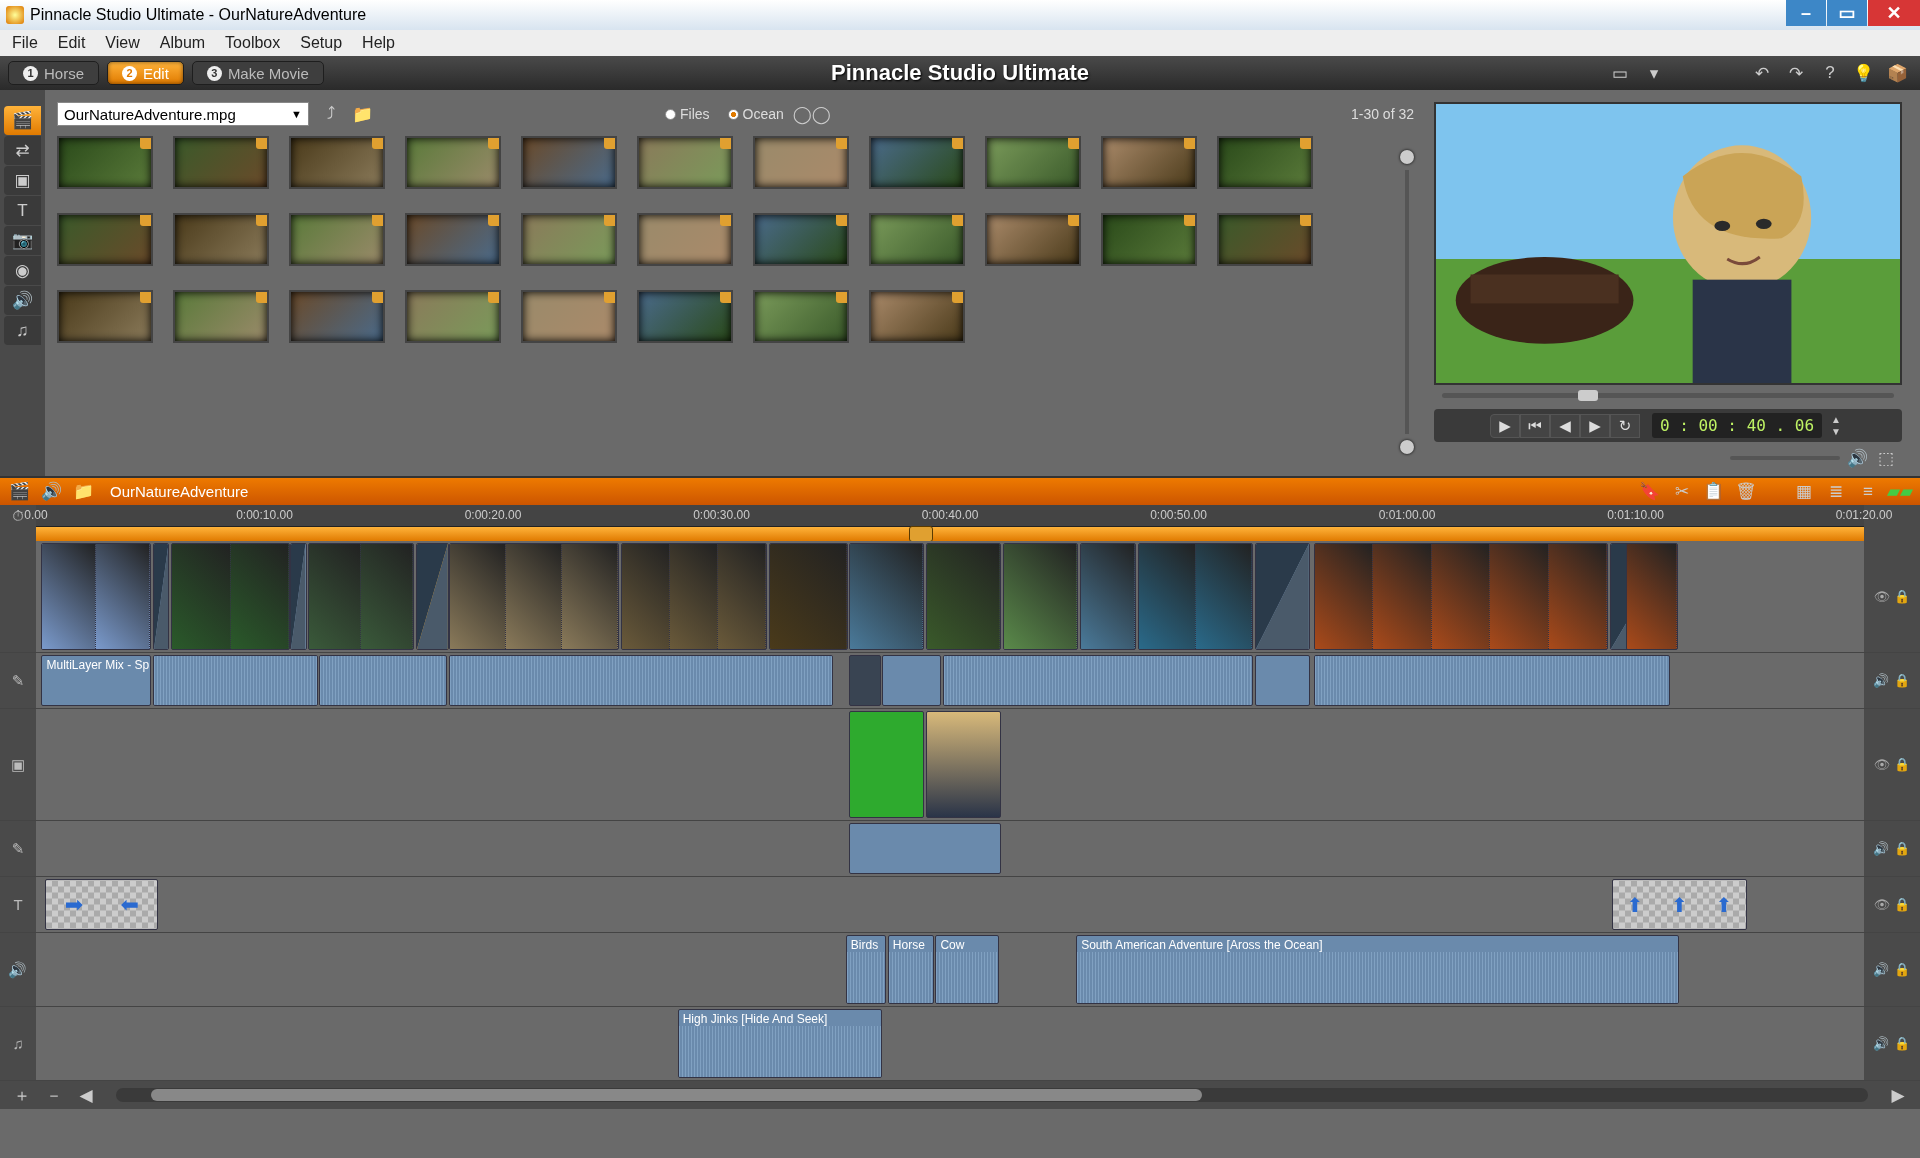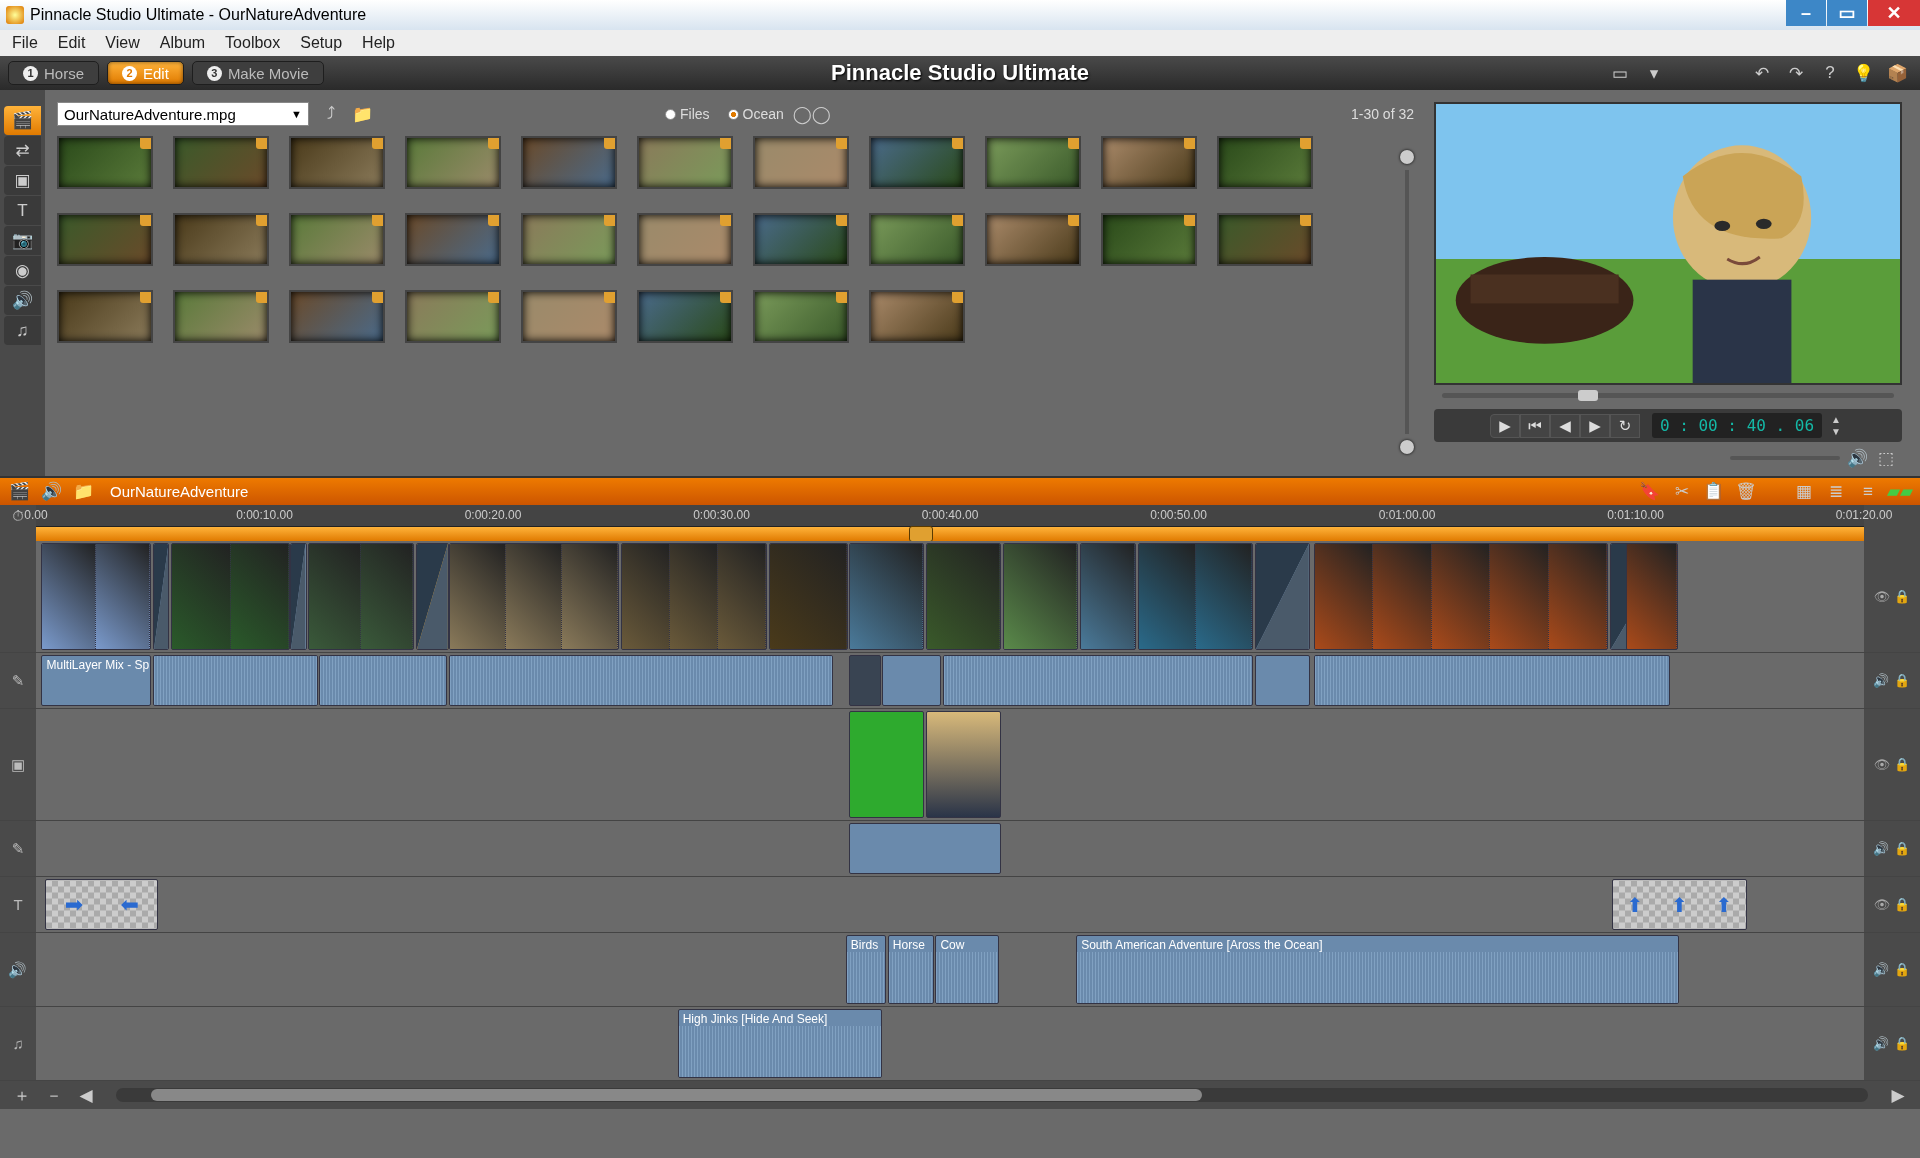--- a/index.html
+++ b/index.html
@@ -40,21 +40,21 @@
 .scroll-dot { width:14px; height:14px; border-radius:50%; background:#ccc; box-shadow:0 0 3px #000; }
 .scroll-track { flex:1; width:4px; background:#555; margin:6px 0; }
 .thumb { width:96px; height:53px; border:2px solid #444; position:relative; box-shadow:inset 0 0 10px #000; }
 .thumb .corner { position:absolute; top:0; right:0; width:11px; height:11px; background:#e0a030; border-bottom-left-radius:3px; }
 .album-body { display:flex; flex:1; }
 .preview-area { width:490px; display:flex; flex-direction:column; padding:12px 18px 8px 4px; }
 .preview-frame { flex:1; background:linear-gradient(#6dbaf0,#2a7a3a); border:2px solid #333; position:relative; overflow:hidden; }
 .transport { display:flex; align-items:center; justify-content:center; gap:0; background:#3a3a3a; border-radius:4px; margin-top:8px; padding:4px; }
 .tbtn { width:30px; height:24px; display:flex; align-items:center; justify-content:center; color:#ddd; font-size:15px; background:#444; border:1px solid #555; }
 .tbtn:first-child { border-radius:4px 0 0 4px; }
-.tc-box { background:#222; color:#14b8a6; font-family:monospace; padding:3px 8px; margin-left:12px; font-size:16px; border-radius:3px; }
+.tc-box { background:#222; color:#bef264; font-family:monospace; padding:3px 8px; margin-left:12px; font-size:16px; border-radius:3px; }
 .preview-slider { height:12px; display:flex; align-items:center; padding:0 8px; margin-top:4px; }
 .pslide { flex:1; height:5px; background:#555; border-radius:3px; position:relative; }
 .pslide .knob { position:absolute; left:30%; top:-3px; width:20px; height:11px; background:#ccc; border-radius:3px; }
 .vol-row { display:flex; justify-content:flex-end; align-items:center; gap:8px; margin-top:6px; padding-right:6px; }
 .mini-slide { width:110px; height:4px; background:#555; border-radius:2px; }
 
 
 .timeline-wrap { background:#5a5a5a; border-top:2px solid #333; }
 .tl-header { height:27px; background:linear-gradient(#ee7a00,#cc5500); display:flex; align-items:center; padding:0 10px; gap:12px; color:#fff; font-size:15px; }
 .tl-header .proj-name { margin-left:4px; }

